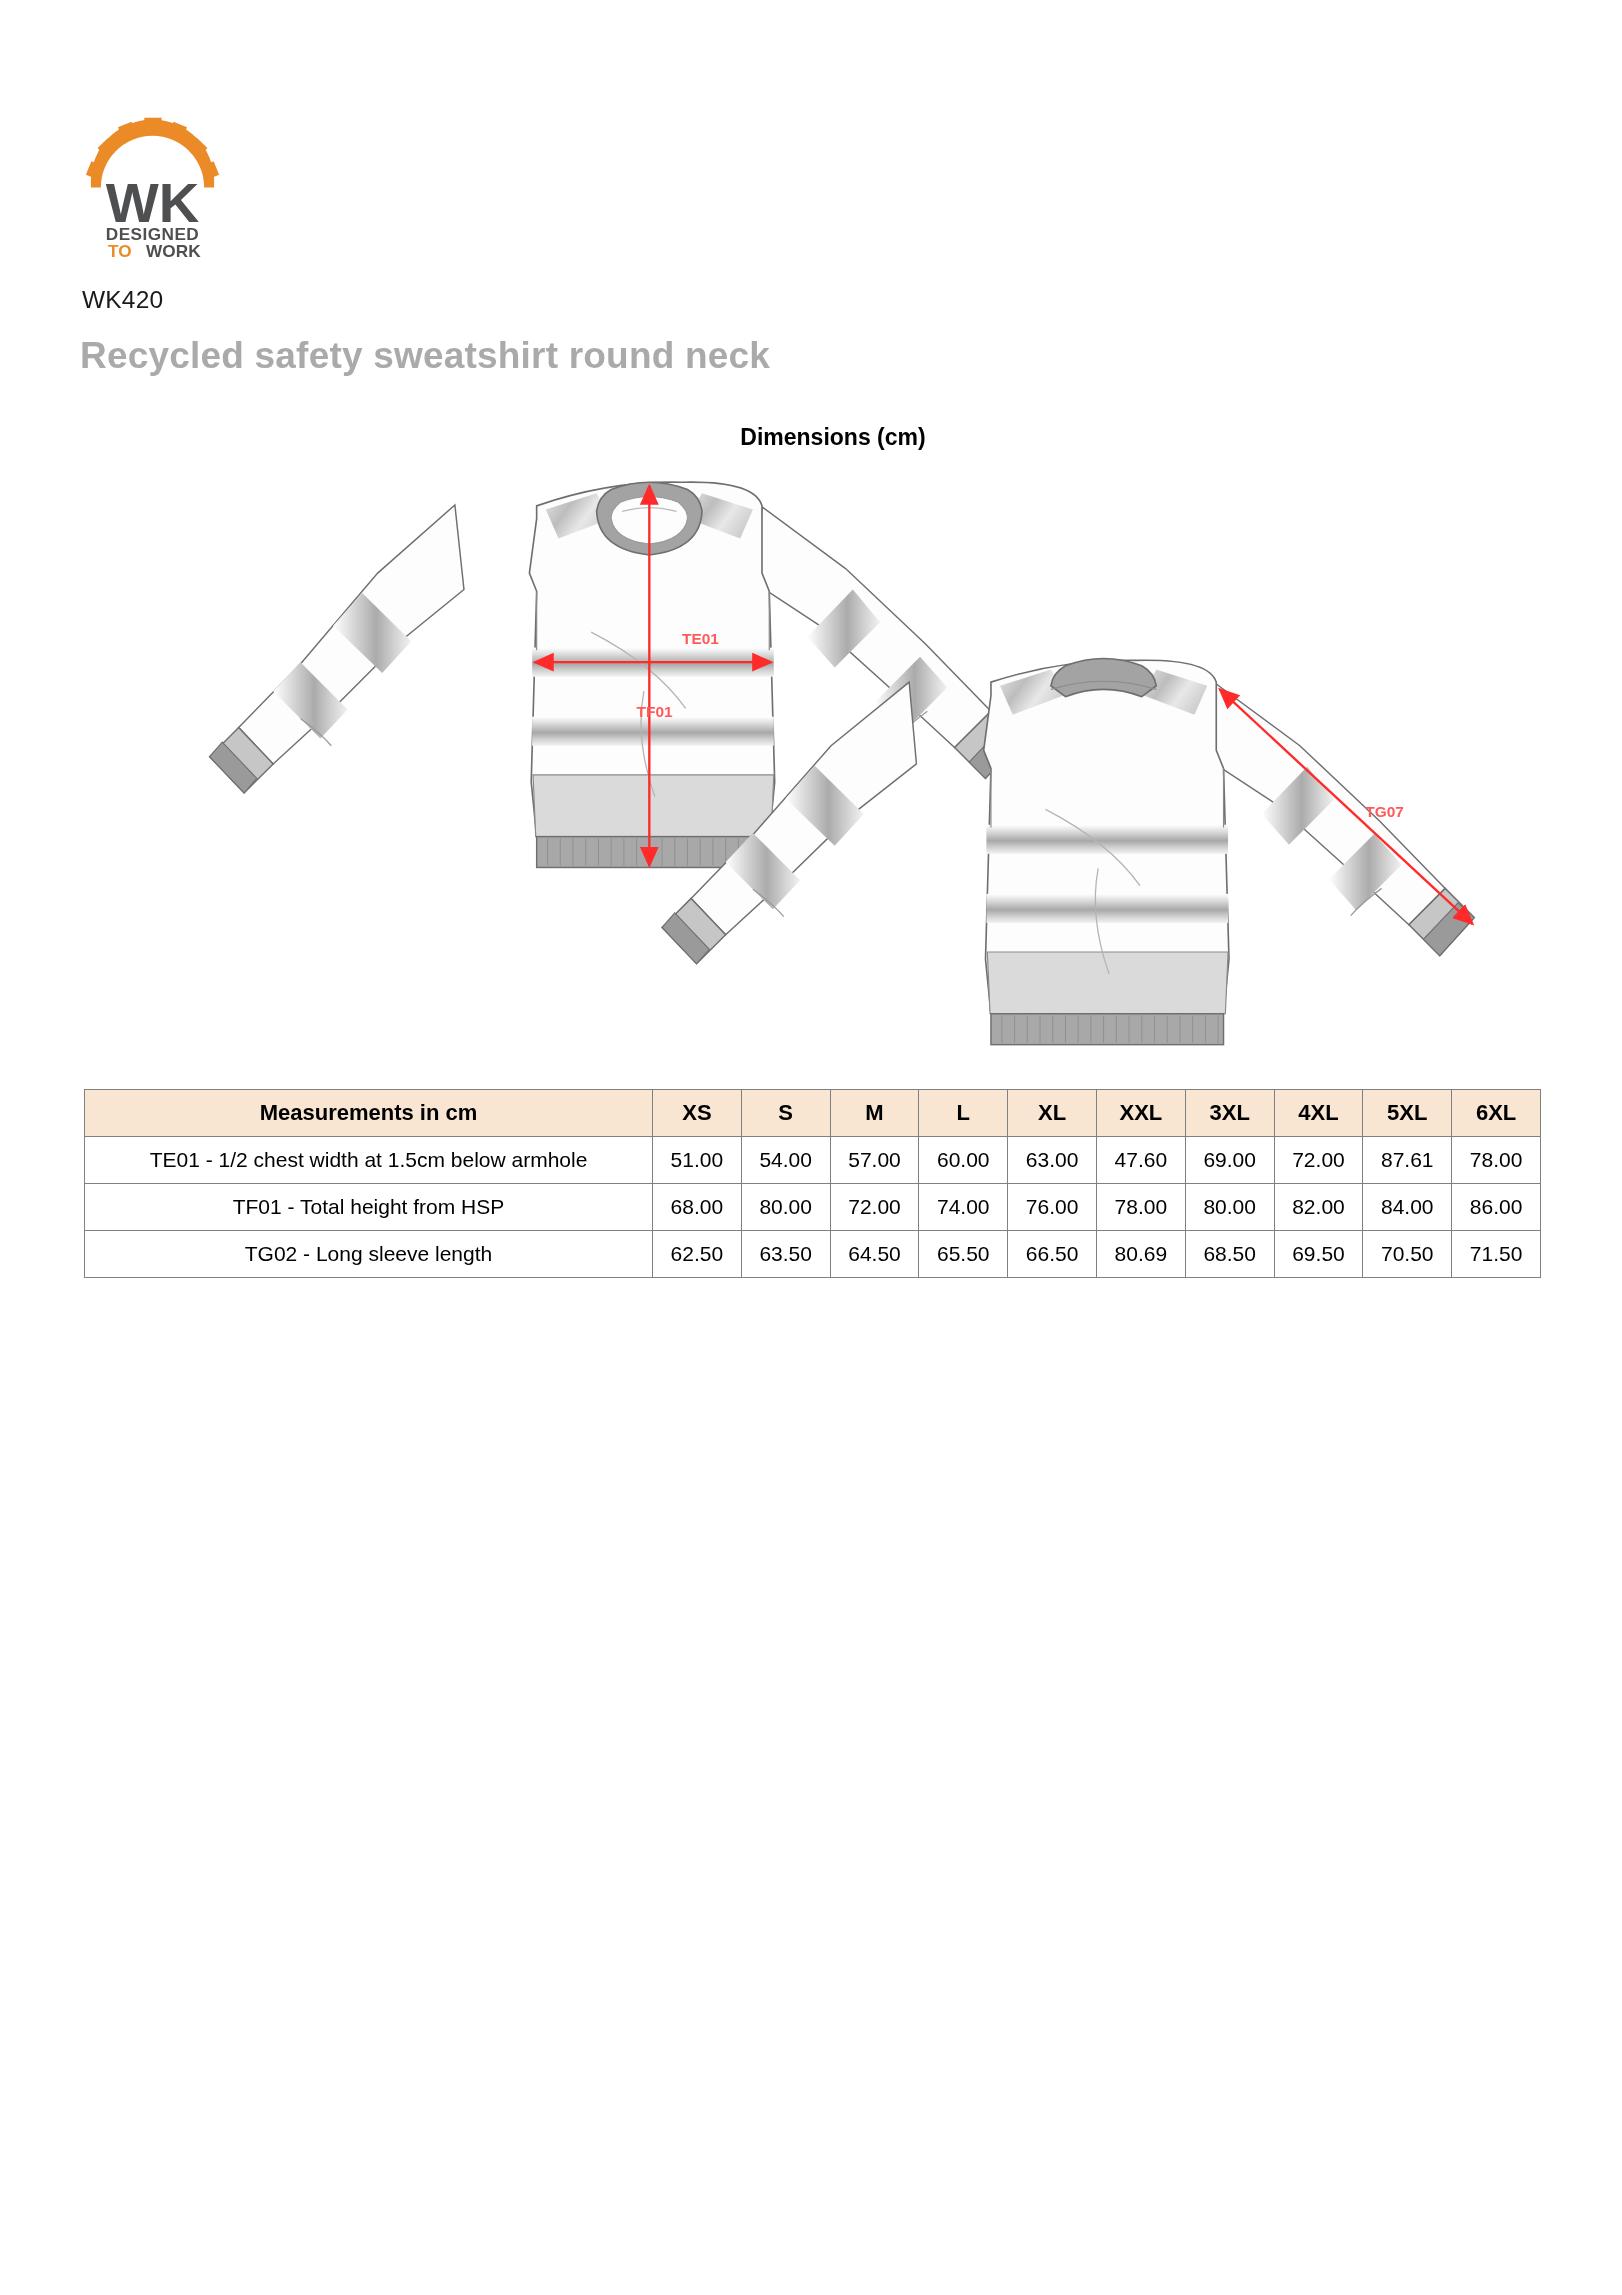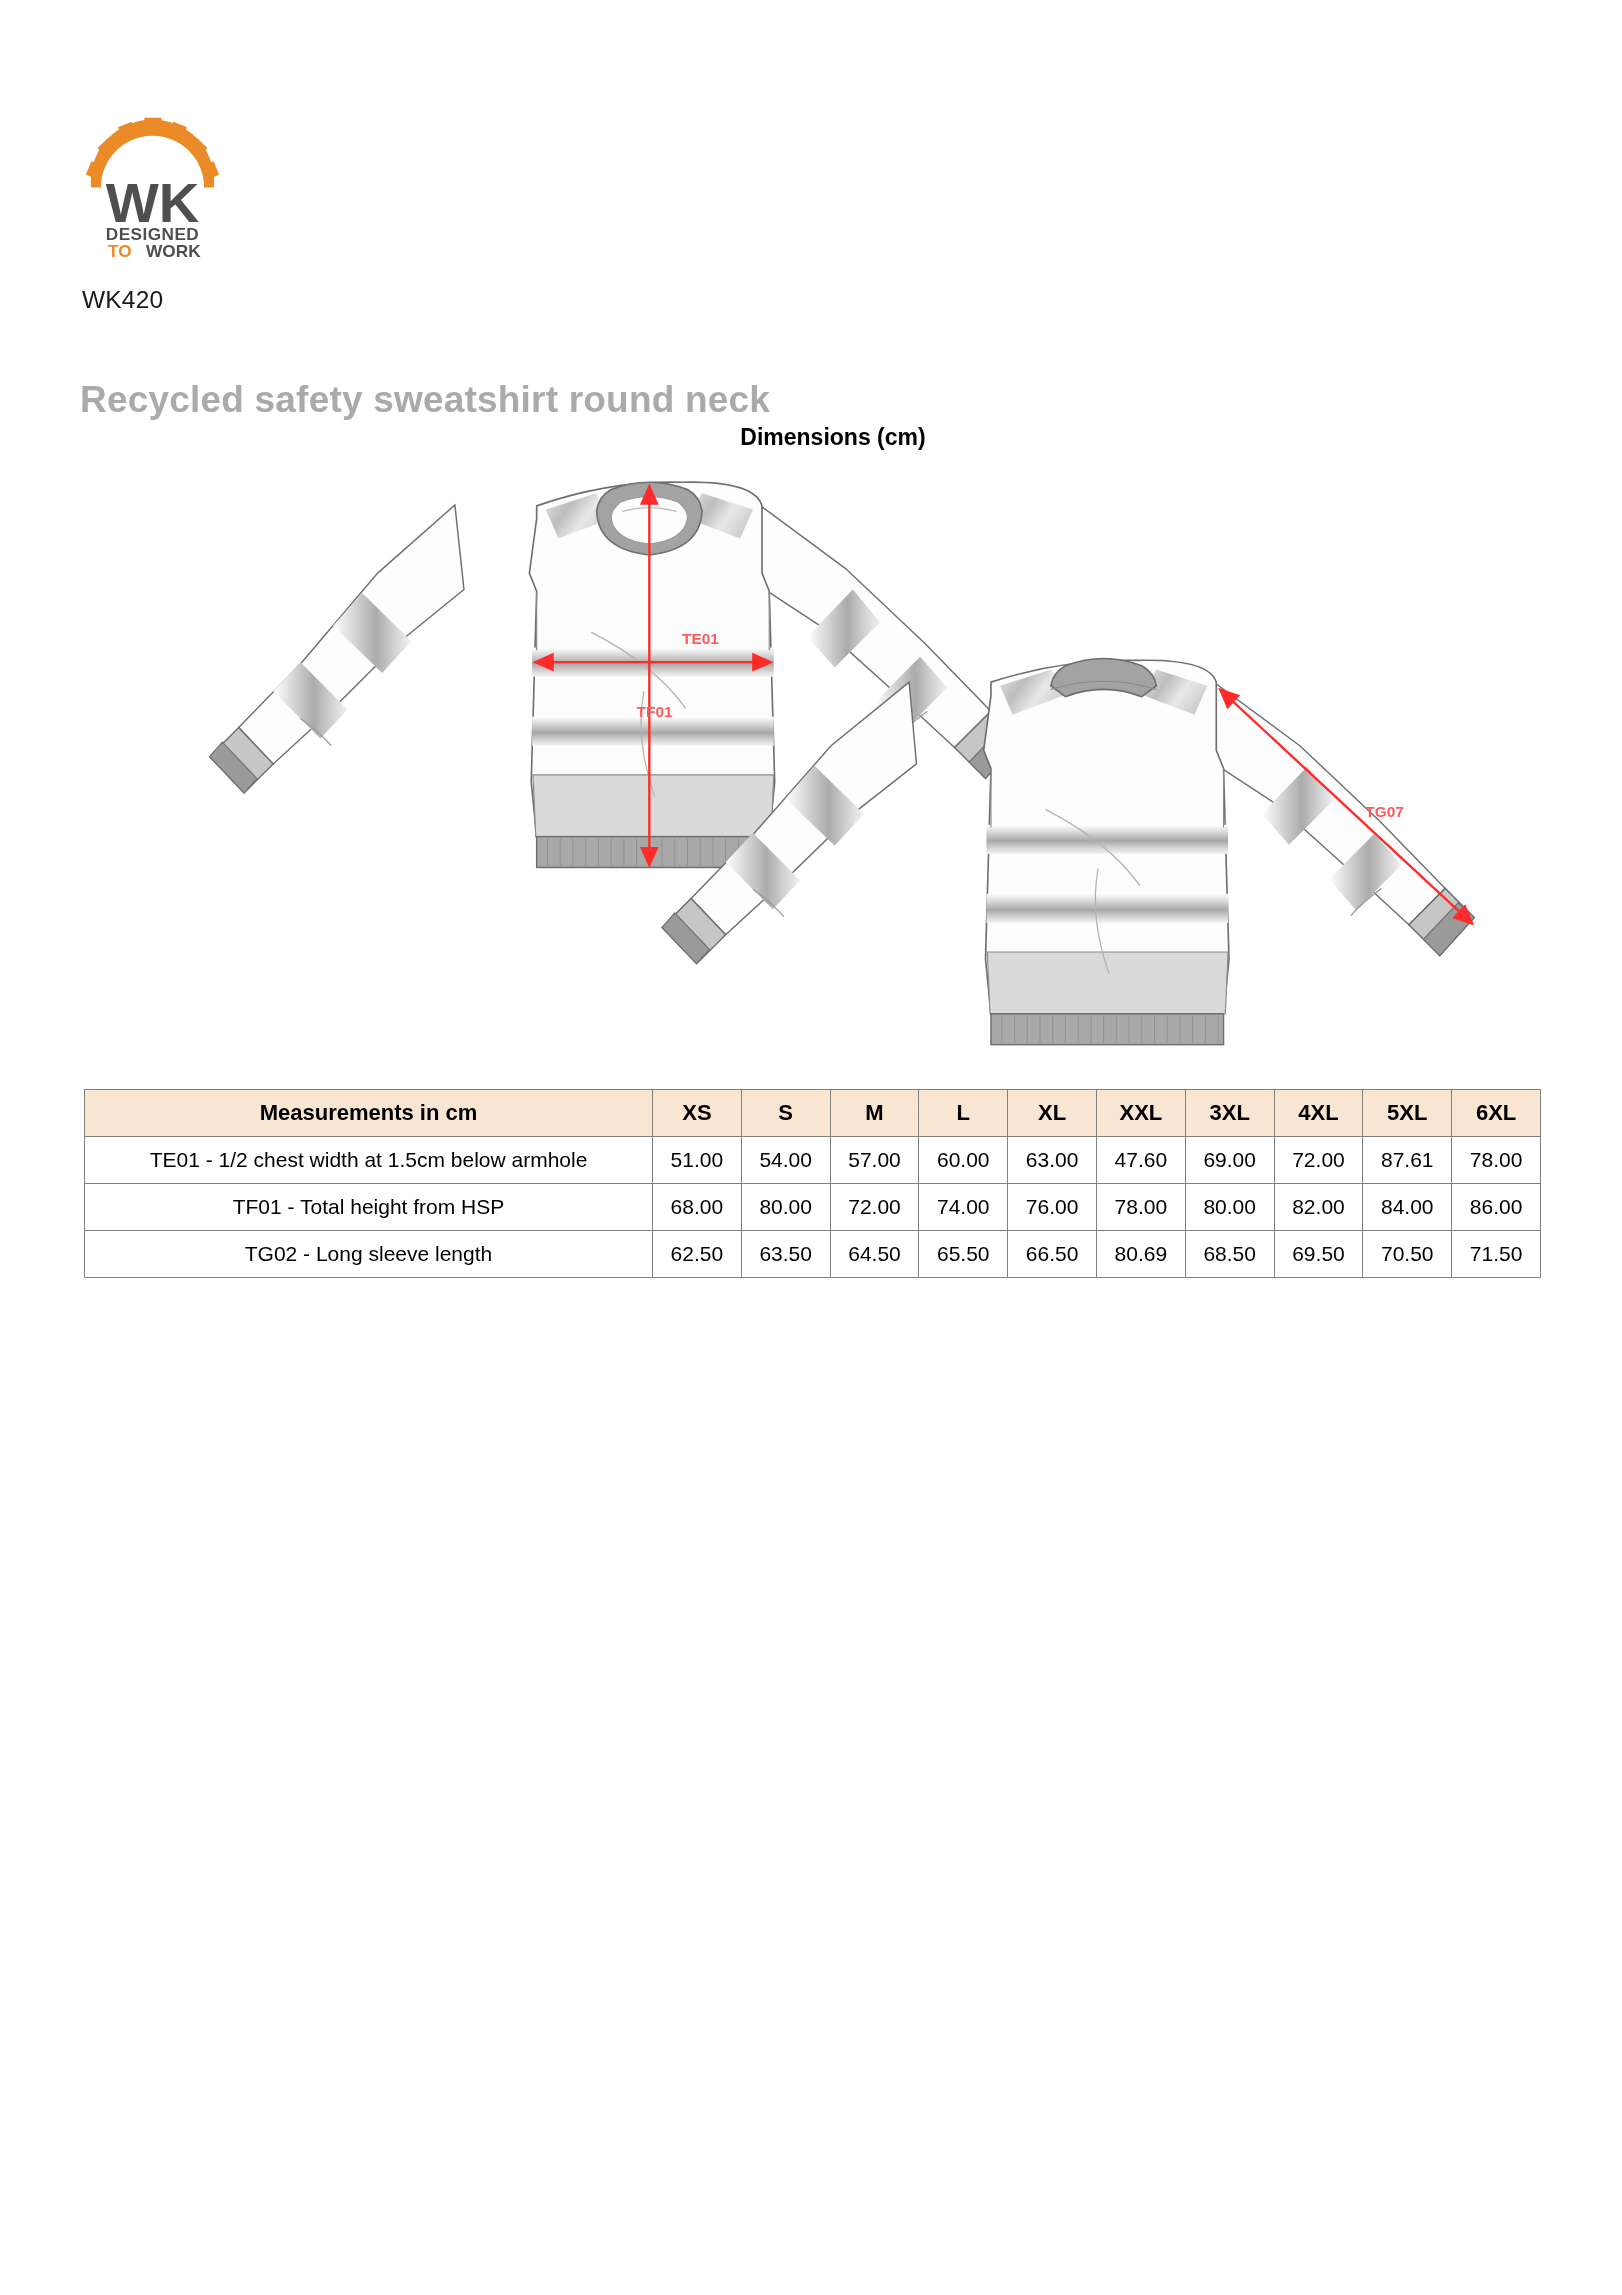--- a/index.html
+++ b/index.html
@@ -34,21 +34,20 @@
     letter-spacing: 0.2px;
   }
   #product-title {
     position: absolute;
     left: 80px;
     top: 335px;
     font-size: 37px;
     font-weight: bold;
     color: #aaaaaa;
     letter-spacing: 0.2px;
-    margin-top: 44px;
   }
   #dimensions-heading {
     position: absolute;
     left: 0;
     top: 424px;
     width: 1623px;
     text-align: center;
     font-size: 23px;
     font-weight: bold;
     color: #000000;

